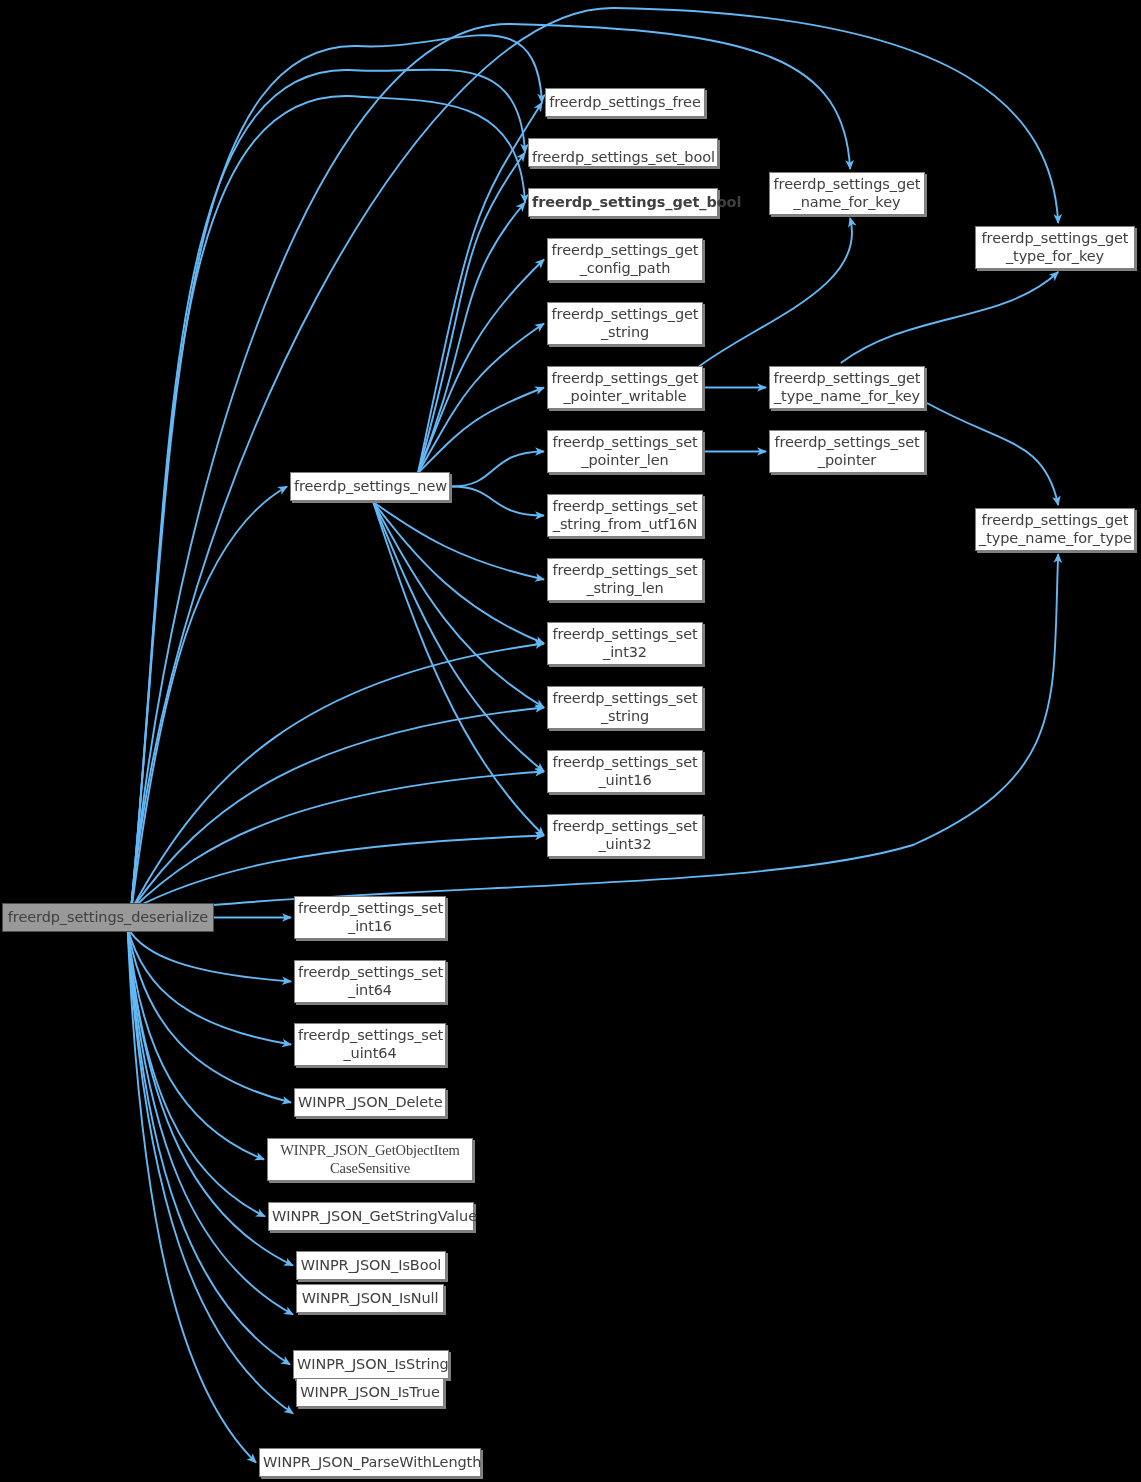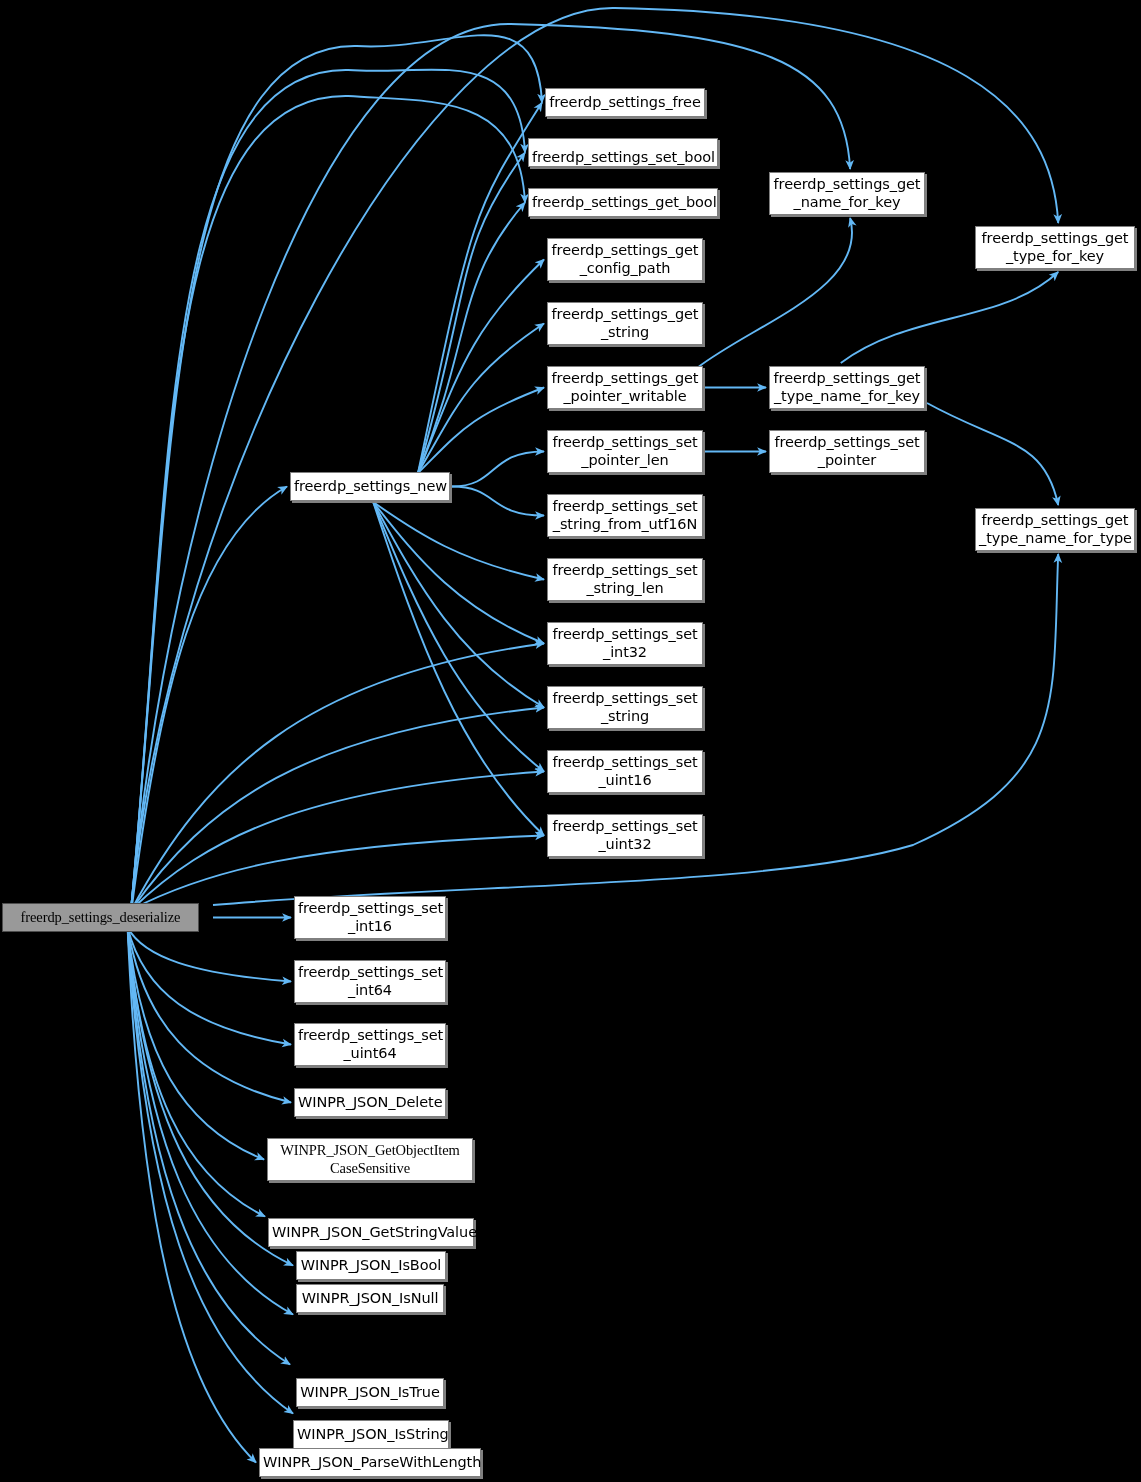--- a/index.html
+++ b/index.html
@@ -22,21 +22,21 @@
     width: 1141px;
     height: 1482px;
     pointer-events: none;
   }
   .node {
     position: absolute;
     box-sizing: border-box;
     background: #ffffff;
     border: 1px solid #7f7f7f;
     box-shadow: 2px 2px 0 0 #808080;
-    color: #000000;
+    color: #404040;
     font-size: 14.5px;
     line-height: 1.18;
     display: flex;
     align-items: center;
     justify-content: center;
     text-align: center;
     white-space: pre-line;
     letter-spacing: -0.1px;
   }
   .node.root {
@@ -97,24 +97,24 @@
         <path d="M 373.2 502 C 419.2 588.31, 460 658.18, 544 707.5" marker-end="url(#ah)"></path>
         <path d="M 373.2 502 C 419.2 615.19, 460 706.82, 544 771.5" marker-end="url(#ah)"></path>
         <path d="M 373.2 502 C 419.2 642.0699999999999, 460 755.46, 544 835.5" marker-end="url(#ah)"></path>
         <path d="M 705 387.5 L 766 387.5" marker-end="url(#ah)"></path>
         <path d="M 705 451.5 L 766 451.5" marker-end="url(#ah)"></path>
         <path d="M 697 368 C 757 322, 868.12 288, 850.12 218" marker-end="url(#ah)"></path>
         <path d="M 840.76 363 C 910.76 311, 1002.2 324, 1058.2 272" marker-end="url(#ah)"></path>
         <path d="M 927 403 C 1003 445, 1044.2 439, 1058.2 505" marker-end="url(#ah)"></path>
       </g>
   </svg>
-<div class="node root" style="left: 2px; top: 903px; width: 197px; height: 29px; font-family: Liberation Serif, serif;"><span class="node-label">freerdp_settings_deserialize</span></div>
+<div class="node root" style="left: 2px; top: 903px; width: 212px; height: 29px;"><span class="node-label">freerdp_settings_deserialize</span></div>
     <div class="node" style="left: 545px; top: 88px; width: 160px; height: 29px;"><span class="node-label">freerdp_settings_free</span></div>
     <div class="node" style="left: 528px; top: 138px; width: 190px; height: 29px; align-items: flex-end;"><span class="node-label">freerdp_settings_set_bool</span></div>
-    <div class="node" style="left: 528px; top: 188px; width: 190px; height: 29px;"><span class="node-label">freerdp_settings_get_bool</span></div>
+    <div class="node" style="left: 528px; top: 188px; width: 190px; height: 29px; font-weight: bold;"><span class="node-label">freerdp_settings_get_bool</span></div>
     <div class="node" style="left: 547px; top: 238px; width: 156px; height: 43px;"><span class="node-label">freerdp_settings_get
 _config_path</span></div>
     <div class="node" style="left: 547px; top: 302px; width: 156px; height: 43px;"><span class="node-label">freerdp_settings_get
 _string</span></div>
     <div class="node" style="left: 547px; top: 366px; width: 156px; height: 43px;"><span class="node-label">freerdp_settings_get
 _pointer_writable</span></div>
     <div class="node" style="left: 547px; top: 430px; width: 156px; height: 43px;"><span class="node-label">freerdp_settings_set
 _pointer_len</span></div>
     <div class="node" style="left: 547px; top: 494px; width: 156px; height: 43px;"><span class="node-label">freerdp_settings_set
 _string_from_utf16N</span></div>
@@ -141,19 +141,19 @@
 _type_name_for_type</span></div>
     <div class="node" style="left: 294px; top: 896px; width: 152px; height: 43px;"><span class="node-label">freerdp_settings_set
 _int16</span></div>
     <div class="node" style="left: 294px; top: 960px; width: 152px; height: 43px;"><span class="node-label">freerdp_settings_set
 _int64</span></div>
     <div class="node" style="left: 294px; top: 1023px; width: 152px; height: 43px;"><span class="node-label">freerdp_settings_set
 _uint64</span></div>
     <div class="node" style="left: 294px; top: 1088px; width: 152px; height: 29px; align-items: center;"><span class="node-label">WINPR_JSON_Delete</span></div>
     <div class="node" style="left: 267px; top: 1138px; width: 206px; height: 43px; font-family: Liberation Serif, serif;"><span class="node-label">WINPR_JSON_GetObjectItem
 CaseSensitive</span></div>
-    <div class="node" style="left: 268px; top: 1202px; width: 206px; height: 29px; margin-top: 16px;"><span class="node-label">WINPR_JSON_GetStringValue</span></div>
+    <div class="node" style="left: 268px; top: 1202px; width: 206px; height: 29px;"><span class="node-label">WINPR_JSON_GetStringValue</span></div>
     <div class="node" style="left: 296px; top: 1251px; width: 150px; height: 29px;"><span class="node-label">WINPR_JSON_IsBool</span></div>
     <div class="node" style="left: 296px; top: 1284px; width: 148px; height: 29px;"><span class="node-label">WINPR_JSON_IsNull</span></div>
-    <div class="node" style="left: 293px; top: 1420px; width: 156px; height: 29px;"><span class="node-label">WINPR_JSON_IsString</span></div>
+    <div class="node" style="left: 293px; top: 1350px; width: 156px; height: 29px;"><span class="node-label">WINPR_JSON_IsString</span></div>
     <div class="node" style="left: 296px; top: 1378px; width: 148px; height: 29px;"><span class="node-label">WINPR_JSON_IsTrue</span></div>
     <div class="node" style="left: 259px; top: 1448px; width: 222px; height: 29px;"><span class="node-label">WINPR_JSON_ParseWithLength</span></div>
   </div>
 
 </body></html>

